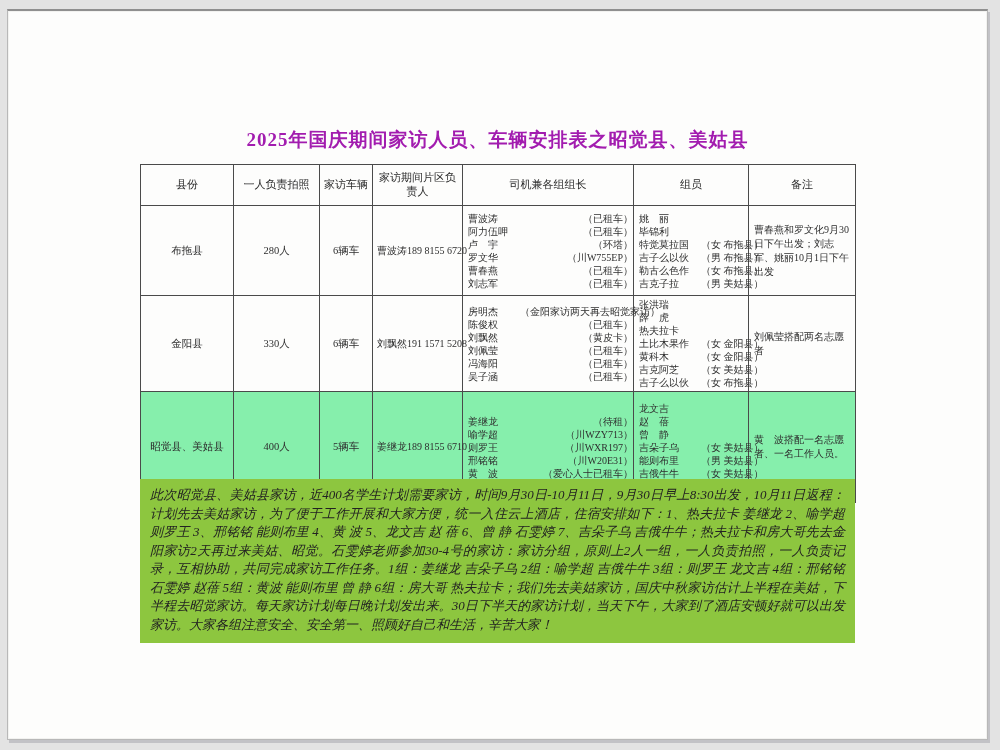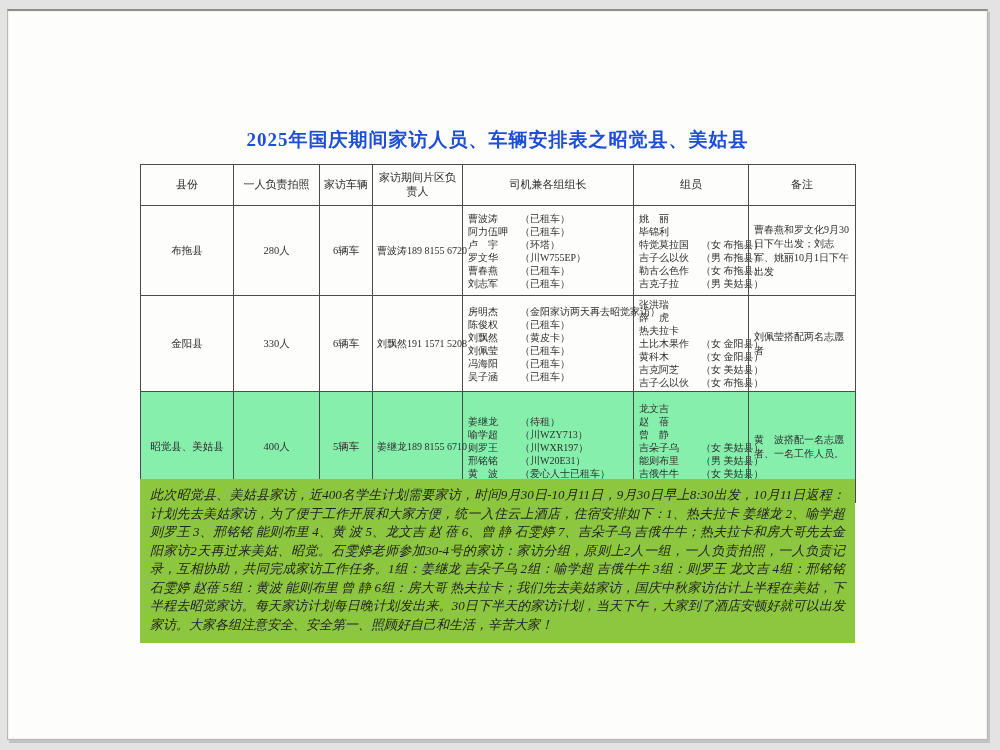--- a/index.html
+++ b/index.html
@@ -12,41 +12,41 @@
   .scan-page{
     position:absolute;left:7px;top:9px;width:979px;height:728px;
     background:#fdfdfc;
     border:1px solid #b8b8b8;
     border-top:2px solid #8f8f8f;
     box-shadow:2px 3px 0 #c2c2c6, inset 0 0 0 1px #f2f2f0;
   }
   .doc-title{
     position:absolute;left:0;top:116px;width:100%;
     text-align:center;font-size:19px;font-weight:bold;
-    letter-spacing:1px;color:#1d4ed8;
+    letter-spacing:1px;color:#a21caf;
   }
   table.arr{
     position:absolute;left:132px;top:153px;width:715px;
     border-collapse:collapse;table-layout:fixed;
   }
   table.arr td, table.arr th{
     border:1px solid #4a4a4a;
     vertical-align:middle;
     font-weight:normal;
     overflow:visible;
   }
   th.hdr{
     height:36px;font-size:11px;font-weight:bold;color:#2a2a2a;
     text-align:center;padding:2px 3px;line-height:1.25;
   }
   td.c-center{text-align:center;font-size:10.5px;padding:2px;}
   td.c-leader{text-align:center;font-size:10px;padding:2px 0 2px 4px;white-space:nowrap;}
   td.c-lines{padding:2px 0 2px 5px;font-size:10px;line-height:13px;}
   td.c-remark{padding:2px 5px;font-size:10px;line-height:14px;text-align:left;}
-  .pline{display:flex;white-space:nowrap;}
+  .pline{display:flex;white-space:nowrap;justify-content:space-between;}
   .pline .nm{flex:none;min-width:52px;}
   .members .pline .nm{min-width:62px;}
   tr.r1 td{height:85px;}
   tr.r2 td{height:83px;}
   tr.r3 td{height:106px;}
   tr.hl td{background:#86efac;}
   .notes-block{
     position:absolute;left:132px;top:468px;width:695px;
     background:#8dc63f;
     padding:7px 10px 9px 10px;

